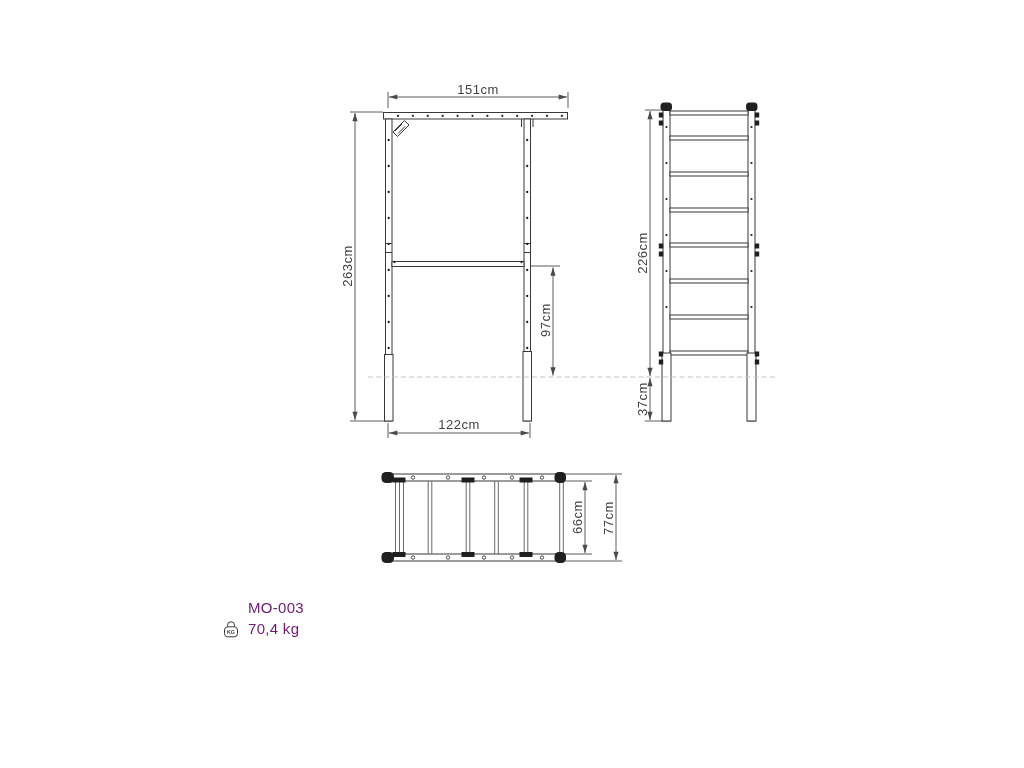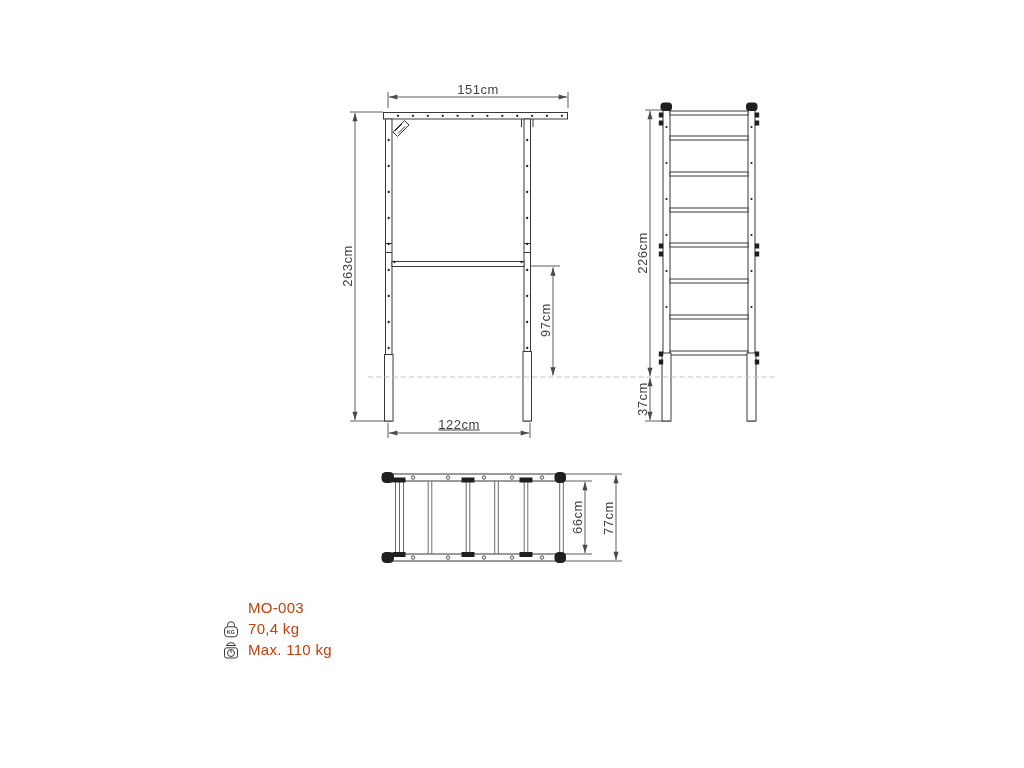--- a/index.html
+++ b/index.html
@@ -17,21 +17,21 @@
     font-size: 13px;
     color: #424242;
     letter-spacing: 0.5px;
     white-space: nowrap;
     transform: translate(-50%, -50%);
   }
   .dim.vert { transform: translate(-50%, -50%) rotate(-90deg); }
   .specs { position: absolute; left: 214px; top: 597px; }
   .spec-row { display: flex; align-items: center; height: 21px; }
   .spec-icon-cell { width: 34px; display: flex; justify-content: center; align-items: center; }
-  .spec-text { font-size: 15px; color: #c2410c; letter-spacing: 0.3px; white-space: nowrap; }
+  .spec-text { font-size: 15px; color: #701a75; letter-spacing: 0.3px; white-space: nowrap; }
 </style>
 </head>
 <body>
 
 <div class="canvas">
 
   <svg class="art" width="1024" height="768" viewBox="0 0 1024 768">
     <defs>
       <marker id="ae" markerWidth="10" markerHeight="7" refX="8.6" refY="3" orient="auto" markerUnits="userSpaceOnUse">
         <path d="M0.3,0.4 L8.6,3 L0.3,5.6 Z" fill="#4a4a4a"></path>
@@ -190,21 +190,21 @@
 
       <line x1="566" y1="474" x2="622" y2="474"></line>
       <line x1="566" y1="561" x2="622" y2="561"></line>
       <line x1="616" y1="475" x2="616" y2="560" marker-start="url(#as)" marker-end="url(#ae)"></line>
     </g>
   </svg>
 
   <span class="dim" style="left:478px; top:89px;">151cm</span>
   <span class="dim vert" style="left:347px; top:266px;">263cm</span>
   <span class="dim vert" style="left:545px; top:320px;">97cm</span>
-  <span class="dim" style="left:459px; top:424px;text-decoration:underline;">122cm</span>
+  <span class="dim" style="left:459px; top:424px;">122cm</span>
   <span class="dim vert" style="left:642px; top:253px;">226cm</span>
   <span class="dim vert" style="left:642px; top:399px;">37cm</span>
   <span class="dim vert" style="left:577px; top:517px;">66cm</span>
   <span class="dim vert" style="left:608px; top:518px;">77cm</span>
 
   <div class="specs">
     <div class="spec-row">
       <span class="spec-icon-cell"></span>
       <span class="spec-text">MO-003</span>
     </div>
@@ -213,29 +213,15 @@
         <svg width="22" height="21" viewBox="0 0 22 21">
           <g stroke="#3a3a3a" stroke-width="1" fill="none">
             <path d="M7.5,9 V7.2 a3.5,3.5 0 0 1 7,0 V9"></path>
             <rect x="4.5" y="8.8" width="13" height="10" rx="3.2" fill="#ffffff"></rect>
           </g>
           <text x="11" y="15.8" font-size="5.2" text-anchor="middle" fill="#3a3a3a" font-weight="bold">KG</text>
         </svg>
       </span>
       <span class="spec-text">70,4 kg</span>
     </div>
-    <div class="spec-row">
-      <span class="spec-icon-cell">
-        <svg width="22" height="22" viewBox="0 0 22 22">
-          <g stroke="#3a3a3a" stroke-width="1" fill="none">
-            <path d="M7,6.3 a4,2.6 0 0 1 8,0"></path>
-            <line x1="6.2" y1="6.5" x2="15.8" y2="6.5"></line>
-            <rect x="4.5" y="8.8" width="13" height="10.2" rx="2.2" fill="#ffffff"></rect>
-            <circle cx="11" cy="14" r="3.5"></circle>
-            <line x1="11" y1="14" x2="11" y2="11.2"></line>
-          </g>
-        </svg>
-      </span>
-      <span class="spec-text">Max. 110 kg</span>
-    </div>
   </div>
 
 </div>
 
 </body></html>

